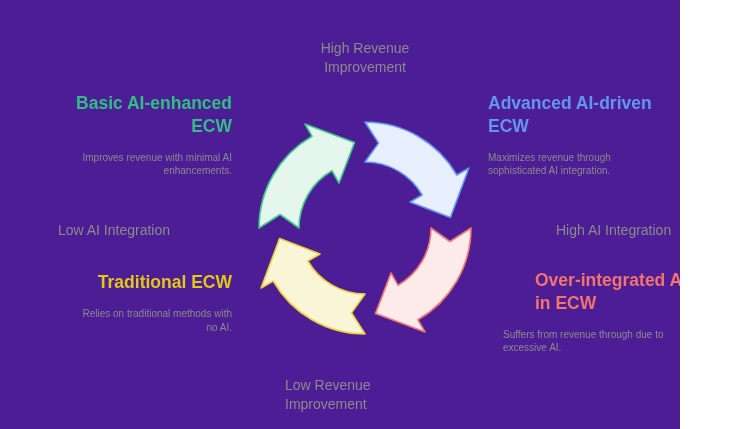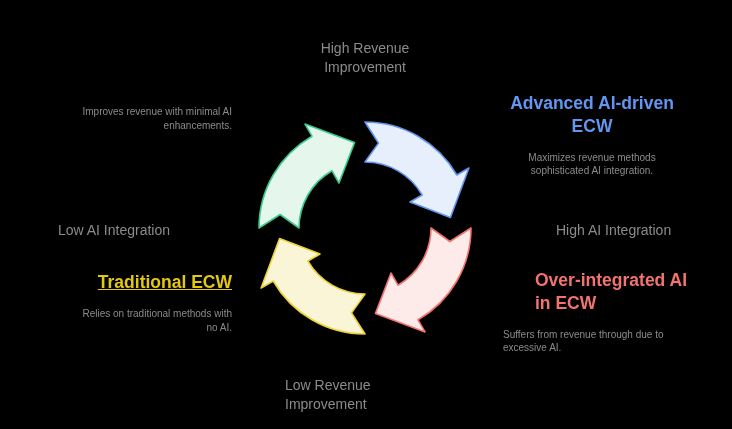--- a/index.html
+++ b/index.html
@@ -3,23 +3,23 @@
 <meta charset="utf-8">
 <style>
   html, body {
     margin: 0;
     padding: 0;
     background: #ffffff;
     font-family: "Liberation Sans", "DejaVu Sans", sans-serif;
   }
   .canvas {
     position: relative;
-    width: 732px;
+    width: 680px;
     height: 429px;
-    background: #000000;
+    background: #4c1d95;
     overflow: hidden;
   }
   .axis-label {
     position: absolute;
     font-size: 14px;
     line-height: 1.35;
     color: #8B8B8B;
   }
   .axis-top    { left: 285px; top: 39px;  width: 160px; text-align: center; }
   .axis-bottom { left: 285px; top: 376px; width: 160px; text-align: left; }
@@ -35,21 +35,21 @@
     line-height: 1.3;
   }
   .quadrant .q-desc {
     font-size: 10px;
     line-height: 1.38;
     color: #8B8B8B;
     margin-top: 13px;
   }
   .q-top-left     { left: 52px;  top: 92px;  width: 180px; text-align: right; }
   .q-top-left .q-desc { width: 172px; margin-left: auto; }
-  .q-top-right    { left: 503px; top: 92px;  width: 178px; text-align: center; }
+  .q-top-right    { left: 488px; top: 92px;  width: 178px; text-align: left; }
   .q-bottom-left  { left: 42px;  top: 271px; width: 190px; text-align: right; }
   .q-bottom-left .q-desc { width: 150px; margin-left: auto; }
   .q-bottom-right { left: 503px; top: 269px; width: 186px; text-align: left; }
 
   .cycle-svg {
     position: absolute;
     left: 243px;
     top: 106px;
     width: 244px;
     height: 244px;
@@ -66,30 +66,31 @@
 
   <div class="axis-label axis-top" style="color: rgb(139, 139, 139);">High Revenue Improvement</div>
 
   <div class="axis-label axis-bottom" style="color: rgb(139, 139, 139);">Low Revenue Improvement</div>
 
   <div class="axis-label axis-left" style="color: rgb(139, 139, 139);">Low AI Integration</div>
 
   <div class="axis-label axis-right" style="color: rgb(139, 139, 139);">High AI Integration</div>
 
   <div class="quadrant q-top-left">
+    <div class="q-title" style="color: rgb(47, 190, 131);">Basic AI-enhanced ECW</div>
     <div class="q-desc">Improves revenue with minimal AI enhancements.</div>
   </div>
 
   <div class="quadrant q-top-right">
     <div class="q-title" style="color: rgb(98, 150, 241);">Advanced AI-driven ECW</div>
-    <div class="q-desc">Maximizes revenue methods sophisticated AI integration.</div>
+    <div class="q-desc">Maximizes revenue through sophisticated AI integration.</div>
   </div>
 
   <div class="quadrant q-bottom-left">
-    <div class="q-title" style="color: rgb(226, 199, 19); text-decoration: underline;">Traditional ECW</div>
+    <div class="q-title" style="color: rgb(226, 199, 19);">Traditional ECW</div>
     <div class="q-desc">Relies on traditional methods with no AI.</div>
   </div>
 
   <div class="quadrant q-bottom-right">
     <div class="q-title" style="color: rgb(242, 115, 111); margin-left: 32px;">Over-integrated AI in ECW</div>
     <div class="q-desc">Suffers from revenue through due to excessive AI.</div>
   </div>
 
   <svg class="cycle-svg" viewBox="-122 -122 244 244">
 

